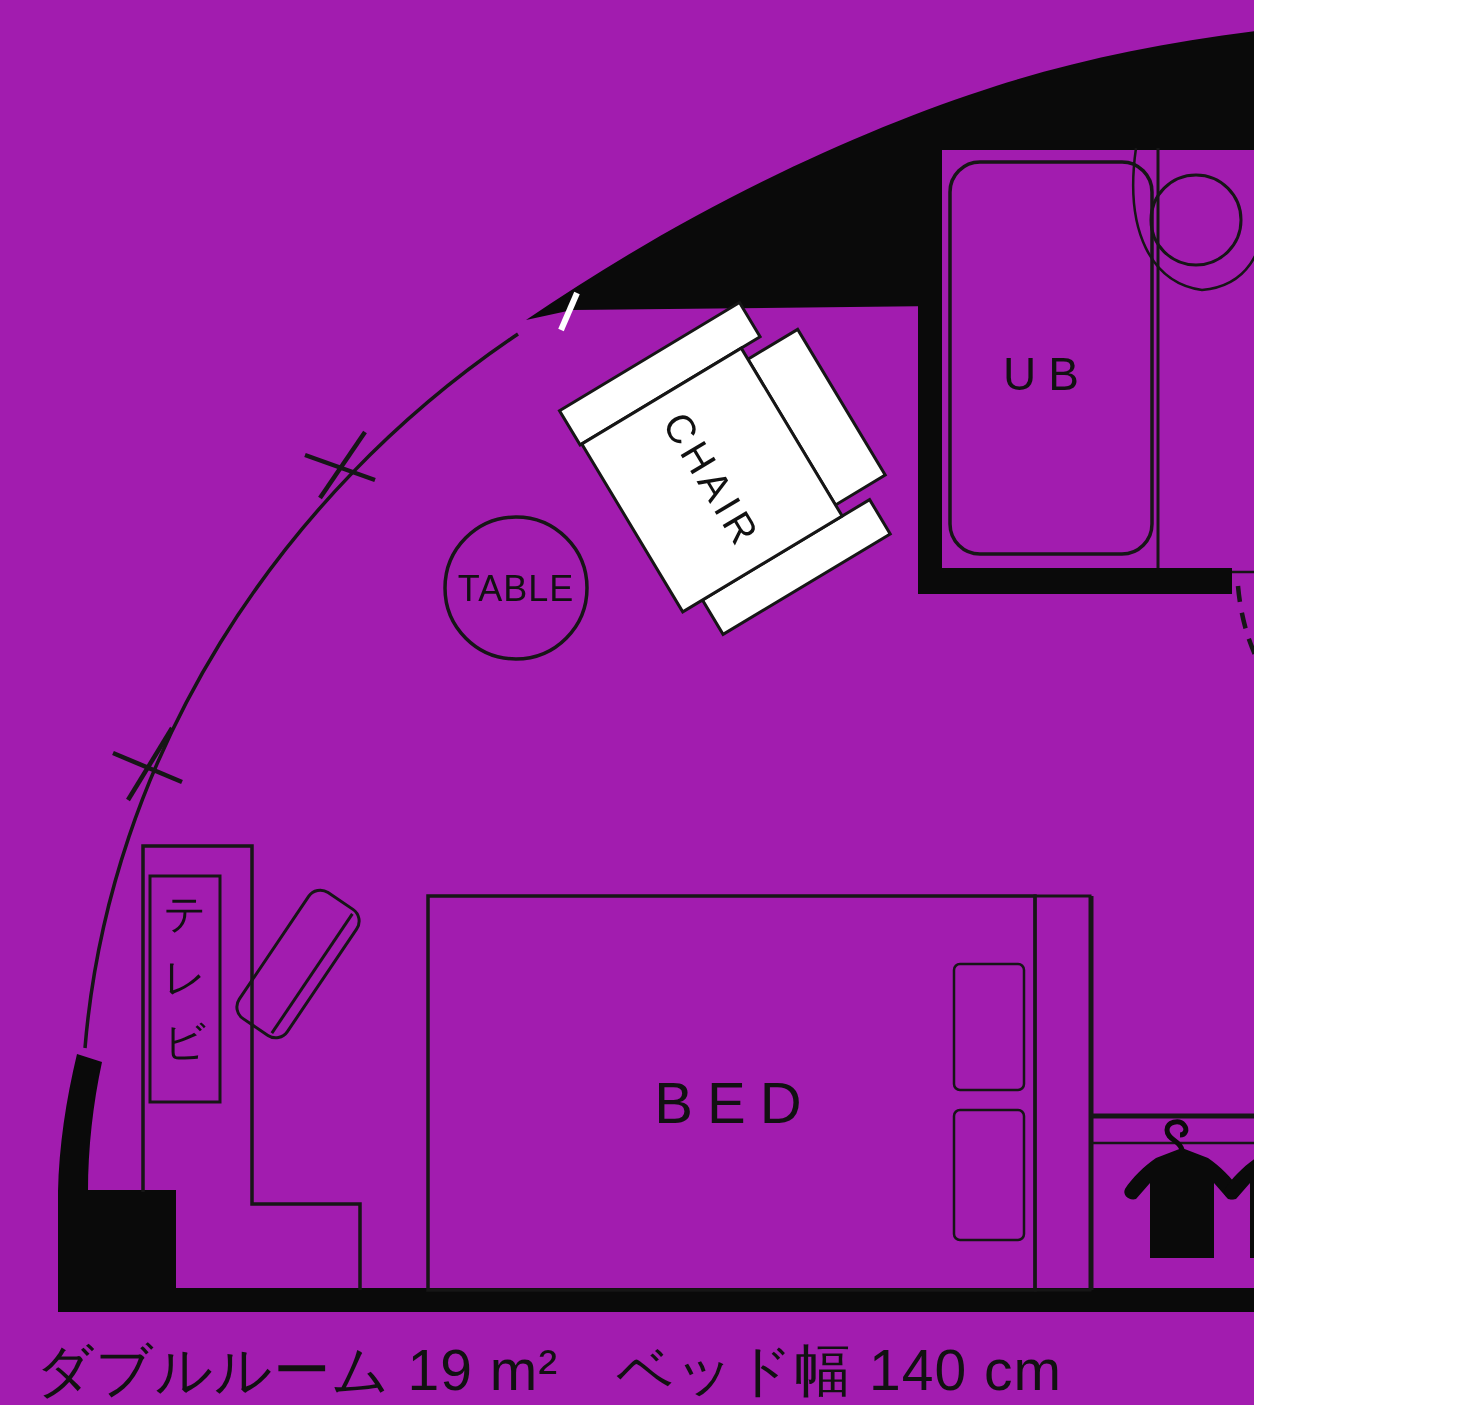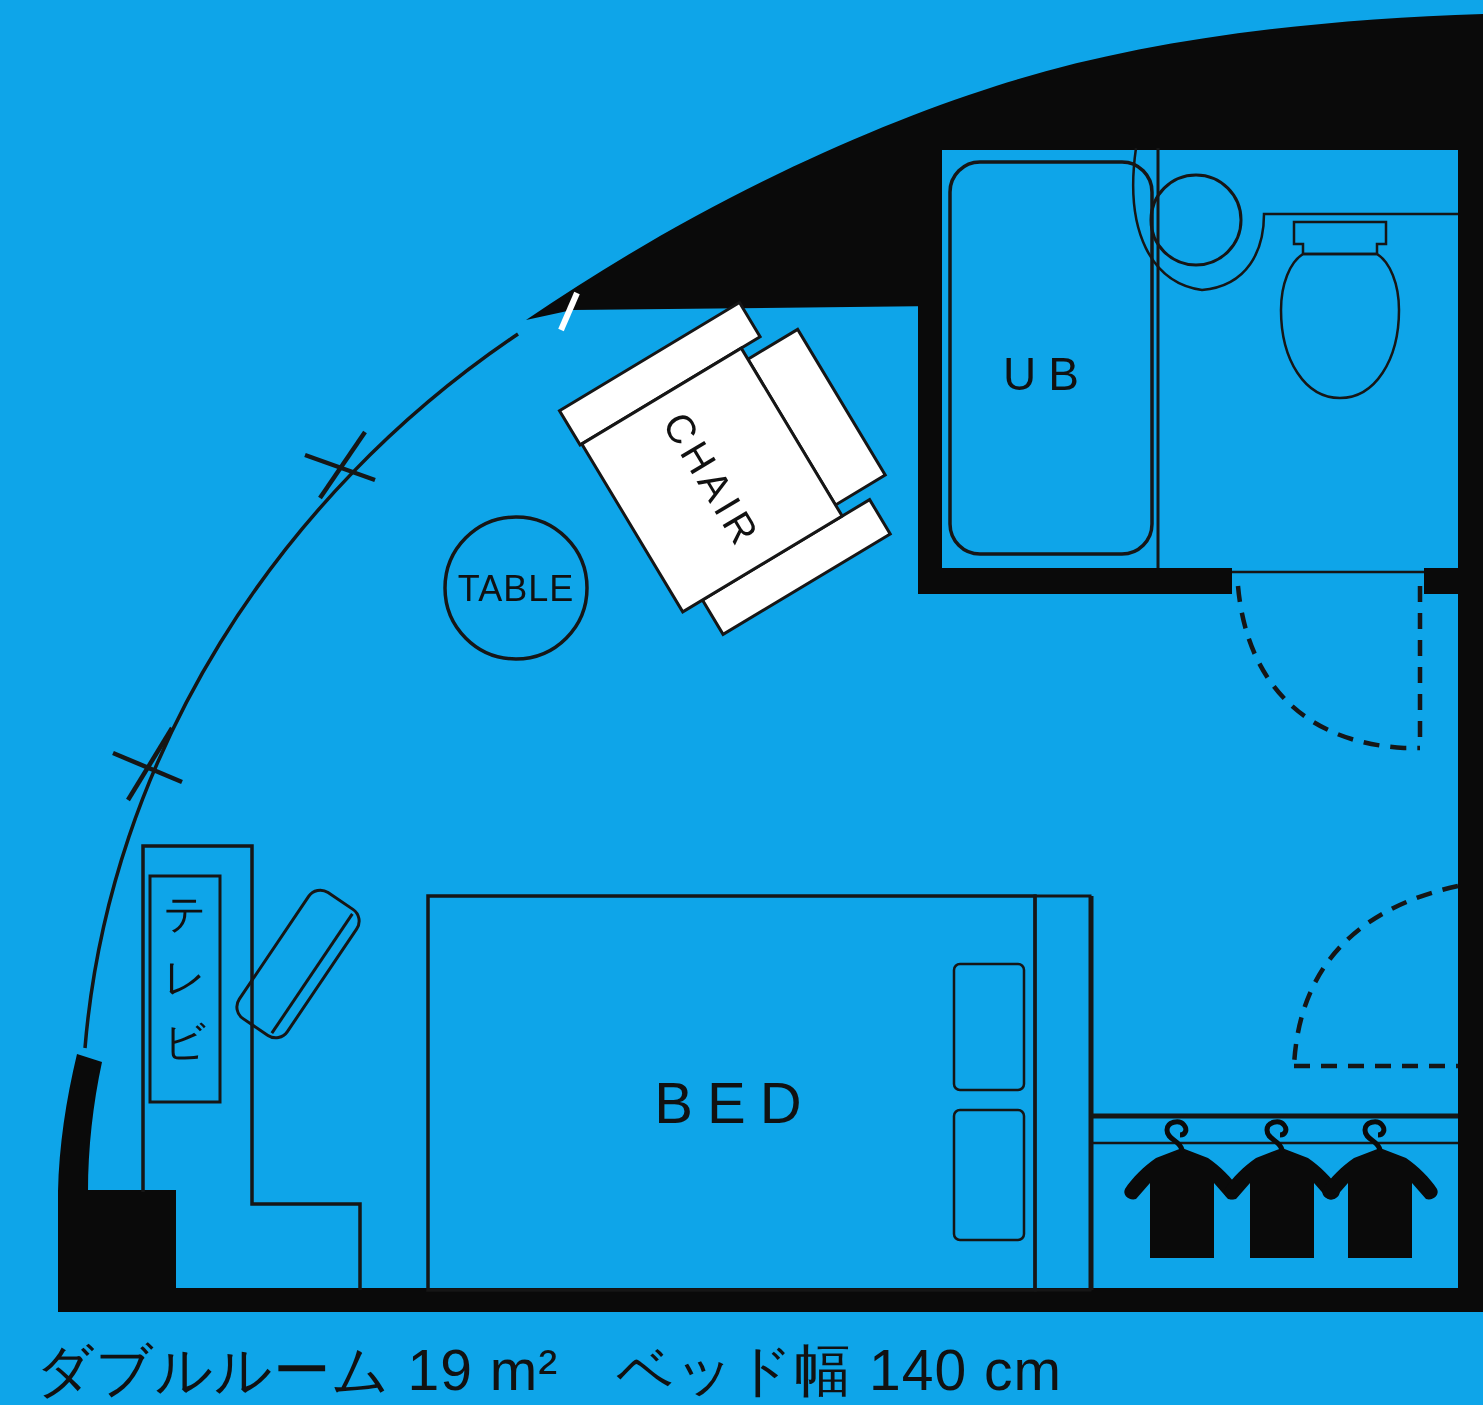--- a/index.html
+++ b/index.html
@@ -1,16 +1,16 @@
 <!DOCTYPE html>
 <html><head>
 <meta charset="utf-8">
 <style>
   html,body{margin:0;padding:0;background:#ffffff;}
-  .page{width:1483px;height:1405px;background:#0ea5e9;position:relative;overflow:hidden;
+  .page{width:1254px;height:1405px;background:#a21caf;position:relative;overflow:hidden;
         font-family:"Liberation Sans","DejaVu Sans",sans-serif;}
   svg text{font-family:"Liberation Sans","DejaVu Sans",sans-serif;fill:#111;}
   .plan-line{stroke:#161616;fill:none;}
   .wall{fill:#0a0a0a;stroke:none;}
   .dash{stroke:#161616;fill:none;stroke-width:4.5;stroke-dasharray:16 11;}
 </style>
 </head>
 <body>
 
 <div class="page">

